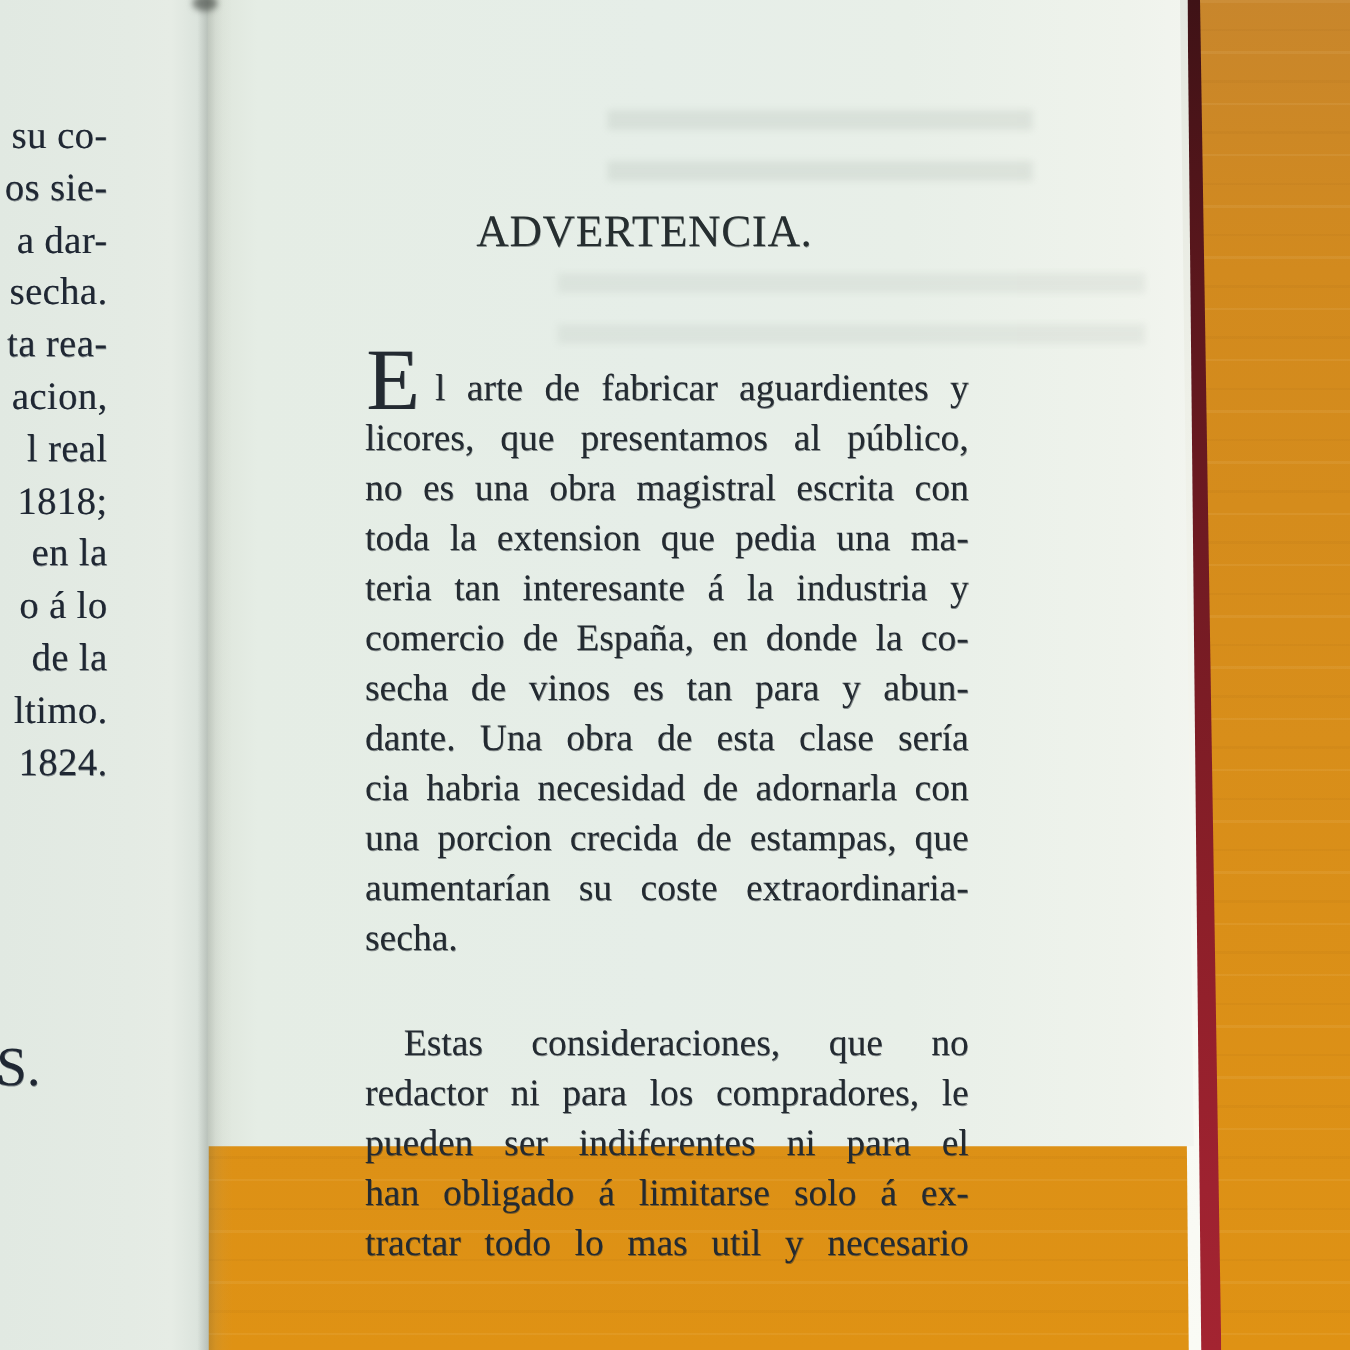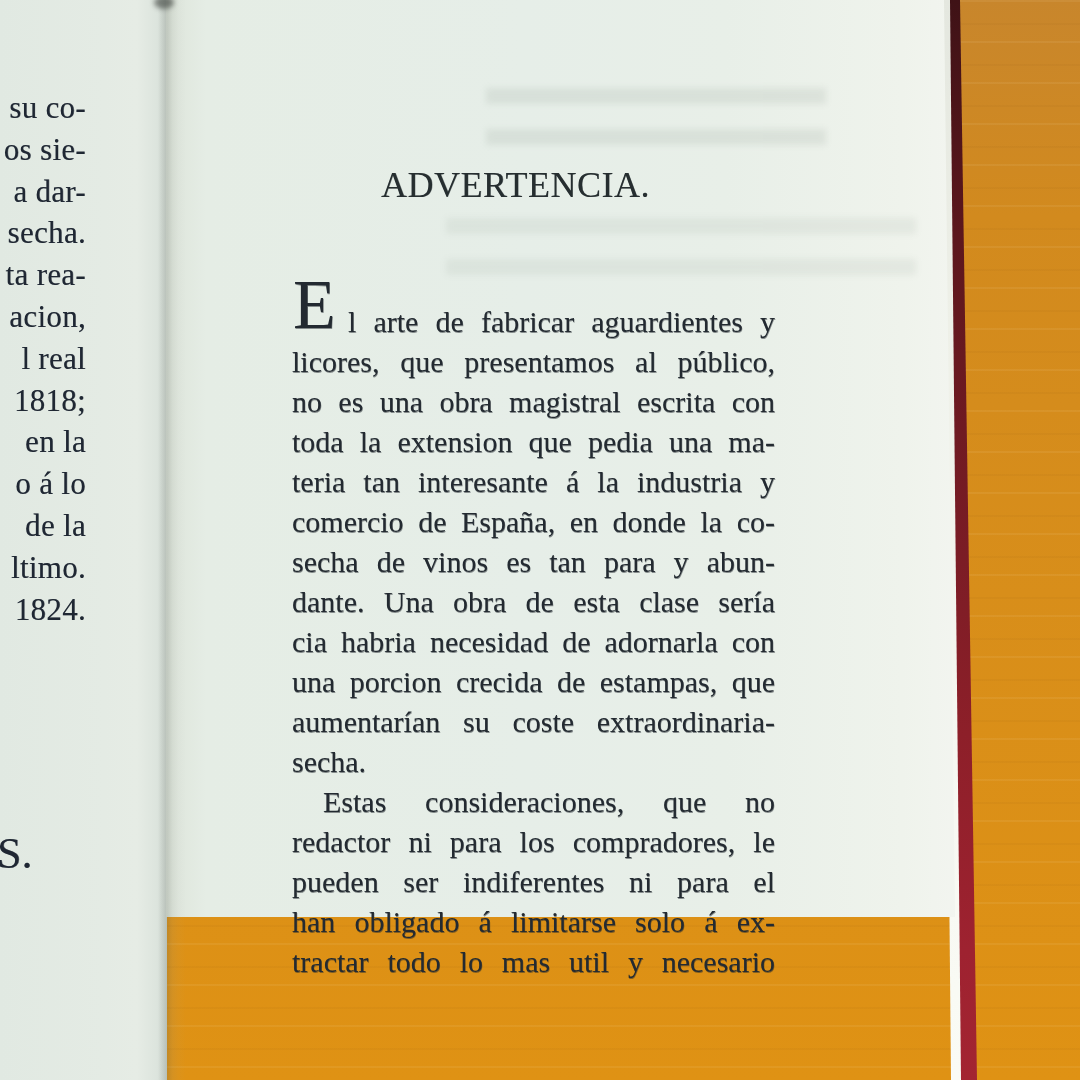--- a/index.html
+++ b/index.html
@@ -68,23 +68,23 @@
   }
   .body-text{
     position:absolute;left:126px;top:291px;width:483px;
     font-size:30px;color:#232a31;word-spacing:2px;
     text-shadow:.5px .5px .4px rgba(35,42,48,.5);
   }
   .tline{
     height:40px;line-height:40px;white-space:nowrap;
     text-align:justify;text-align-last:justify;
   }
-  .tline.first{padding-left:56px;margin-top:11px;}
+  .tline.first{padding-left:56px;}
   .tline.short{text-align-last:left;}
-  .tline.indent{padding-left:31px;}
+  .tline.indent{padding-left:31px;margin-top:44px;}
 </style>
 </head>
 <body>
 
 <div class="wood-grain"></div>
 <div class="page-block-edge"></div>
 <div class="book-cover-edge"></div>
 
 <div class="left-page">
   <div class="left-col">

